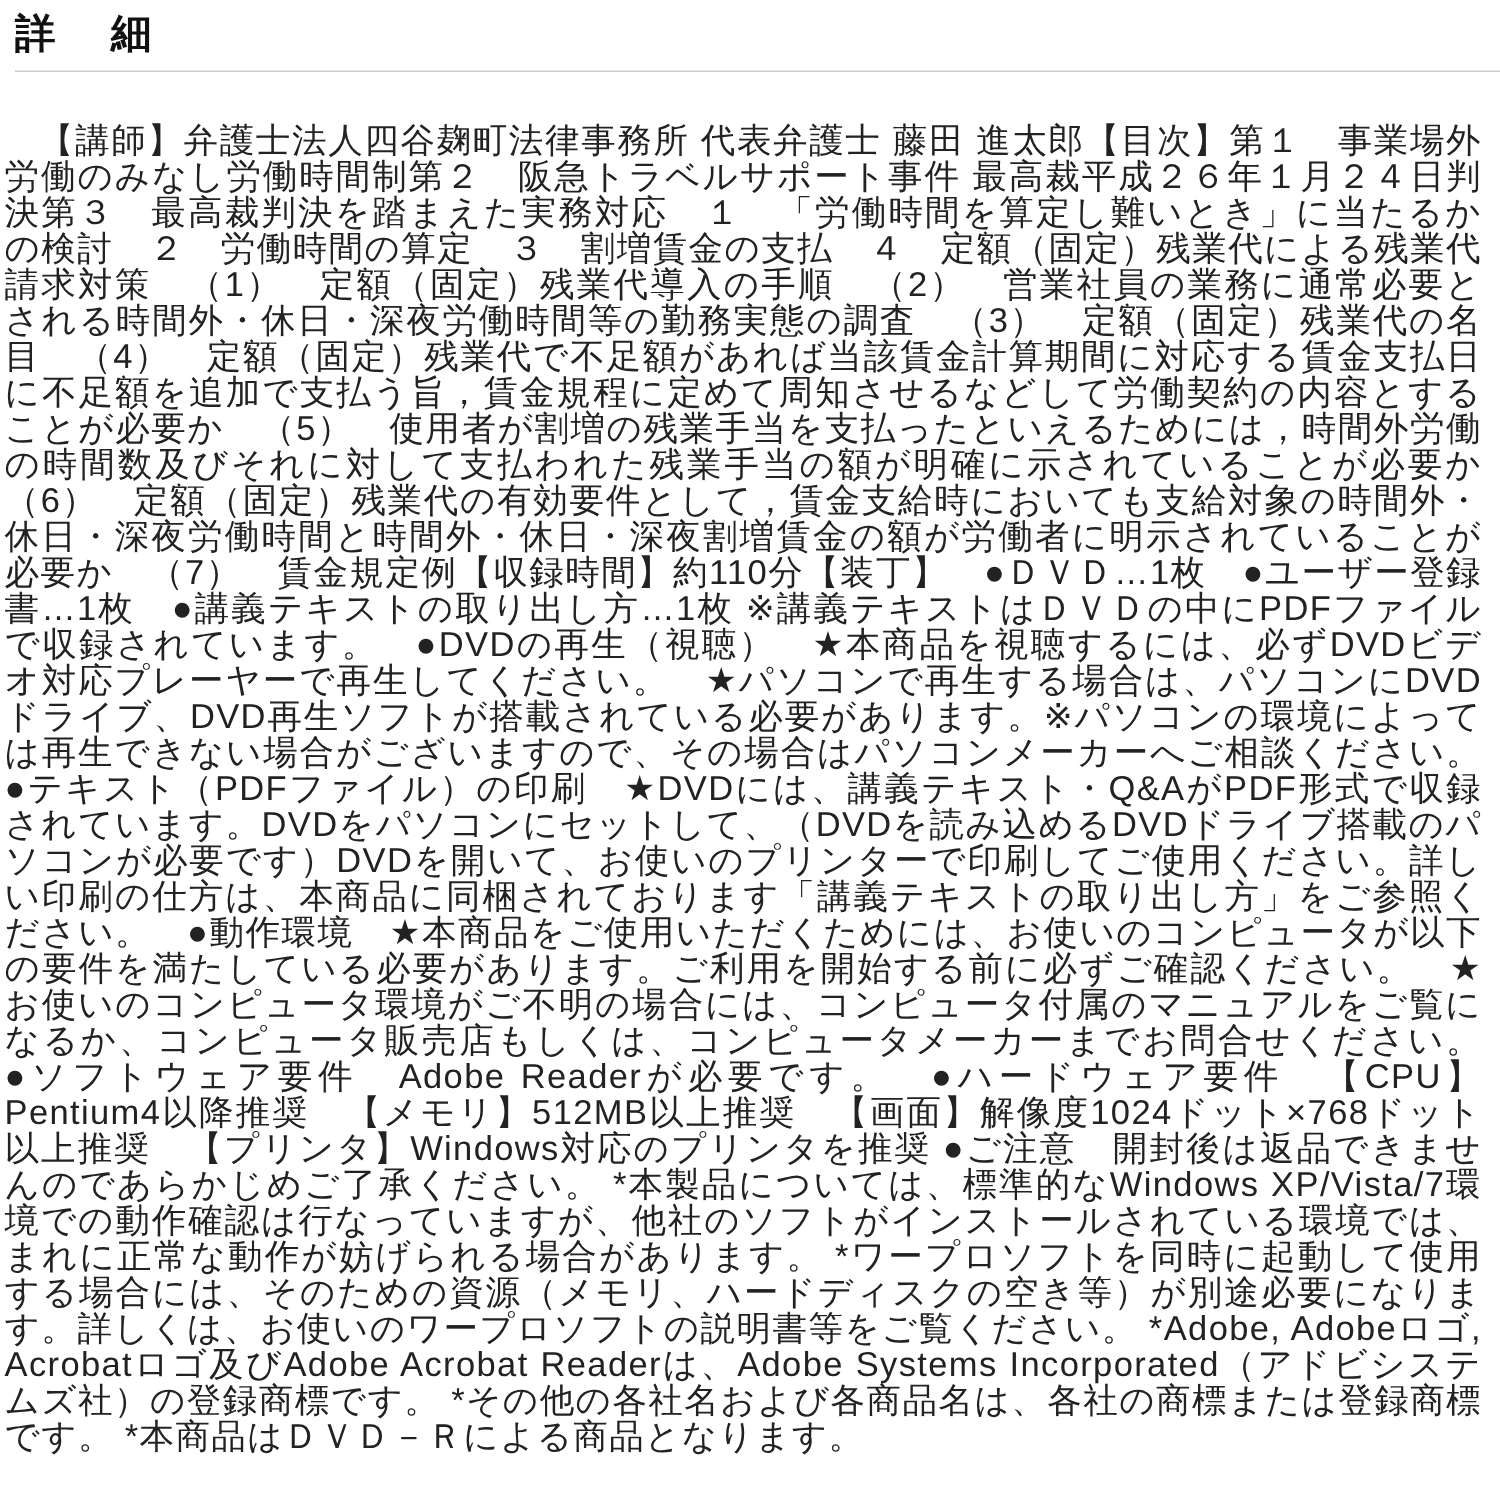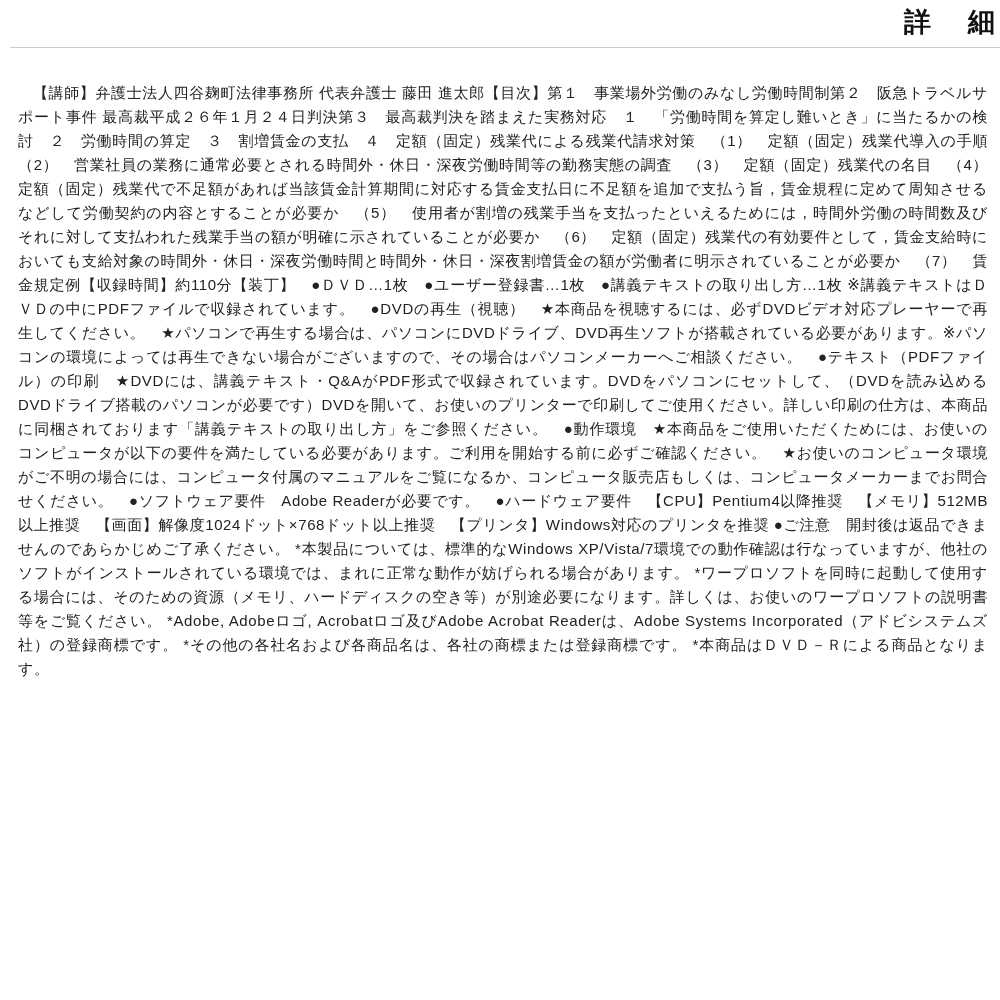--- a/index.html
+++ b/index.html
@@ -21,31 +21,30 @@
     box-sizing: border-box;
     padding-top: 5px;
   }
   .page-title {
     margin: 0 0 0 10px;
     font-size: 27px;
     font-weight: bold;
     color: #111111;
     letter-spacing: 5px;
     line-height: 1.3;
-    text-align: right;
   }
   .divider {
     border: none;
     border-top: 1px solid #cccccc;
     height: 0;
     margin: 7px 0 0 10px;
   }
   .body-text {
-    margin: 33px 12px 0 18px;
-    font-size: 15px;
+    margin: 33px 12px 0 3px;
+    font-size: 23px;
     line-height: 24px;
     letter-spacing: 0.04em;
     text-align: justify;
     text-indent: 1em;
     color: #222222;
     word-break: break-word;
   }
 </style>
 </head>
 <body>

